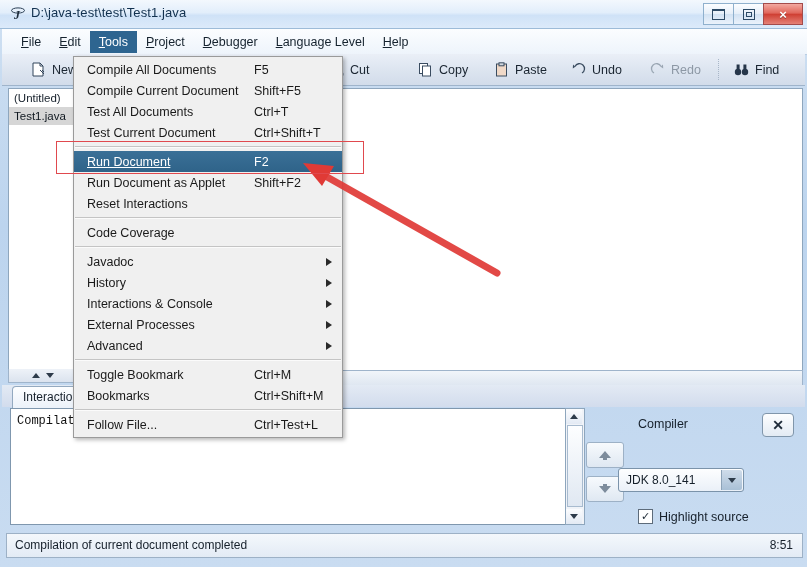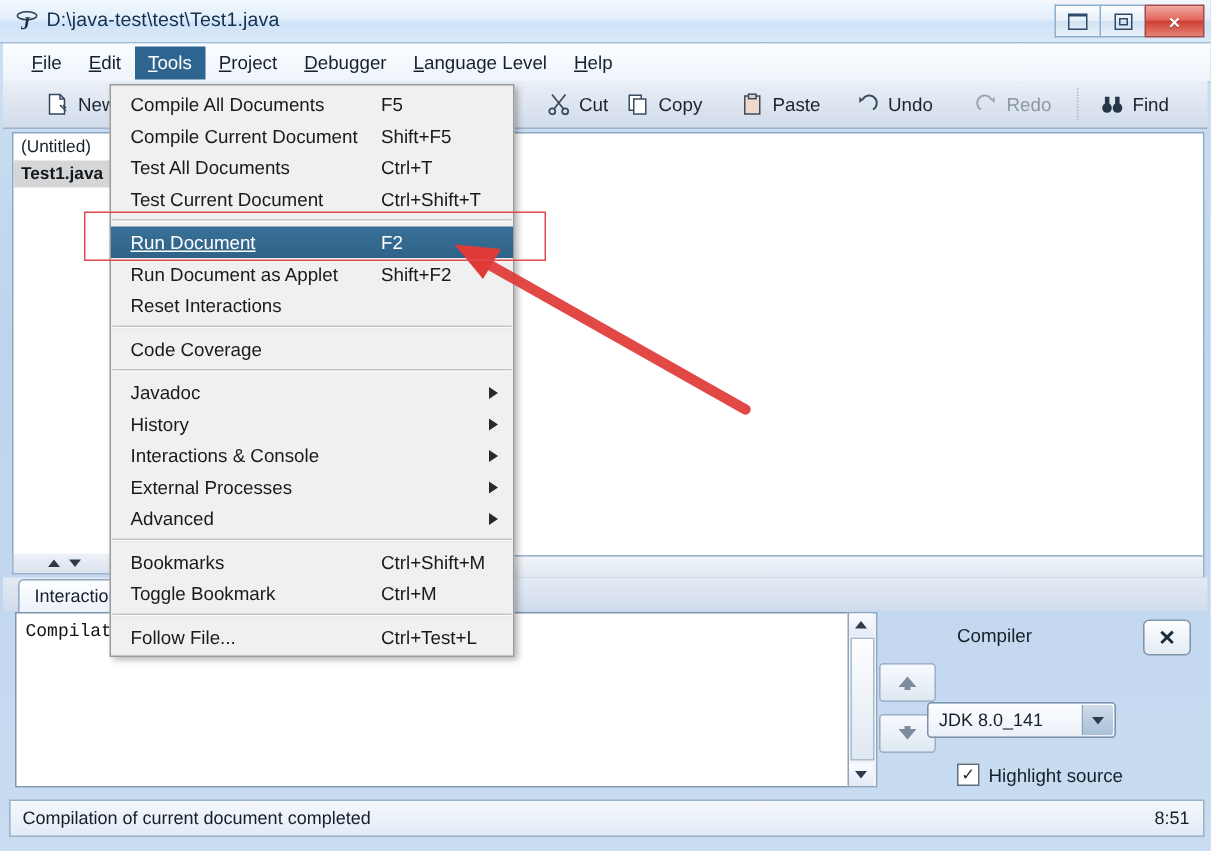--- a/index.html
+++ b/index.html
@@ -50,21 +50,21 @@
   .tbtn{position:absolute;top:3px;height:25px;display:flex;align-items:center;
     gap:6px;padding:0 9px;font-size:12.5px;color:#1a2531;white-space:nowrap;}
   .tsep{position:absolute;top:5px;width:1px;height:21px;
      border-left:1px dotted #a8b6c8;}
   .ticon{width:15px;height:15px;display:inline-block;position:relative;flex:0 0 auto;}
 
   
   .leftpane{position:absolute;left:8px;top:88px;width:68px;height:281px;
     background:#ffffff;border:1px solid #8ea6bd;}
   .file-item{font-size:11.5px;color:#16202b;padding:3px 5px;white-space:nowrap;}
-  .file-item.sel{background:#d6d6d6;font-weight:bold;color:#101820;}
+  .file-item.sel{background:#d6d6d6;font-weight:normal;color:#101820;}
   .pane-foot{position:absolute;left:8px;top:369px;width:68px;height:13px;
     background:linear-gradient(180deg,#eef2f8,#dbe3ee);border:1px solid #9fb4cb;
     border-top:none;display:flex;align-items:center;justify-content:center;gap:6px;}
   .tri{width:0;height:0;}
   .tri-up{border-left:4px solid transparent;border-right:4px solid transparent;
     border-bottom:5px solid #2d3b4a;}
   .tri-dn{border-left:4px solid transparent;border-right:4px solid transparent;
     border-top:5px solid #2d3b4a;}
 
   
@@ -193,21 +193,21 @@
       <span class="ticon">
         <svg width="15" height="15" viewBox="0 0 15 15">
           <path d="M2 1h7l3 3v10H2z" fill="#fff" stroke="#33465c" stroke-width="1"></path>
           <path d="M9 1v3h3" fill="none" stroke="#33465c" stroke-width="1"></path>
           <path d="M9 8l4 4M11 8l2 2" stroke="#33465c" stroke-width="1"></path>
         </svg>
       </span>
       <span>New</span>
     </div>
 
-    <div class="tbtn" style="left:354px">
+    <div class="tbtn" style="left:318px">
       <span class="ticon">
         <svg width="15" height="15" viewBox="0 0 15 15">
           <path d="M3 1l8 10M12 1L4 11" stroke="#3a4c60" stroke-width="1.2" fill="none"></path>
           <circle cx="3.2" cy="12.2" r="2" fill="none" stroke="#3a4c60" stroke-width="1.2"></circle>
           <circle cx="11.8" cy="12.2" r="2" fill="none" stroke="#3a4c60" stroke-width="1.2"></circle>
         </svg>
       </span>
       <span>Cut</span>
     </div>
 
@@ -403,26 +403,26 @@
       <span class="sub"></span>
     </div>
     <div class="dd-item">
       <span>Advanced</span>
       <span class="sub"></span>
     </div>
 
     <div class="dd-sep"></div>
 
     <div class="dd-item">
+      <span>Toggle Bookmark</span>
+      <span class="acc">Ctrl+M</span>
+    </div>
+    <div class="dd-item">
       <span>Bookmarks</span>
       <span class="acc">Ctrl+Shift+M</span>
-    </div>
-    <div class="dd-item">
-      <span>Toggle Bookmark</span>
-      <span class="acc">Ctrl+M</span>
     </div>
 
     <div class="dd-sep"></div>
 
     <div class="dd-item">
       <span>Follow File...</span>
       <span class="acc">Ctrl+Test+L</span>
     </div>
   </div>
 

